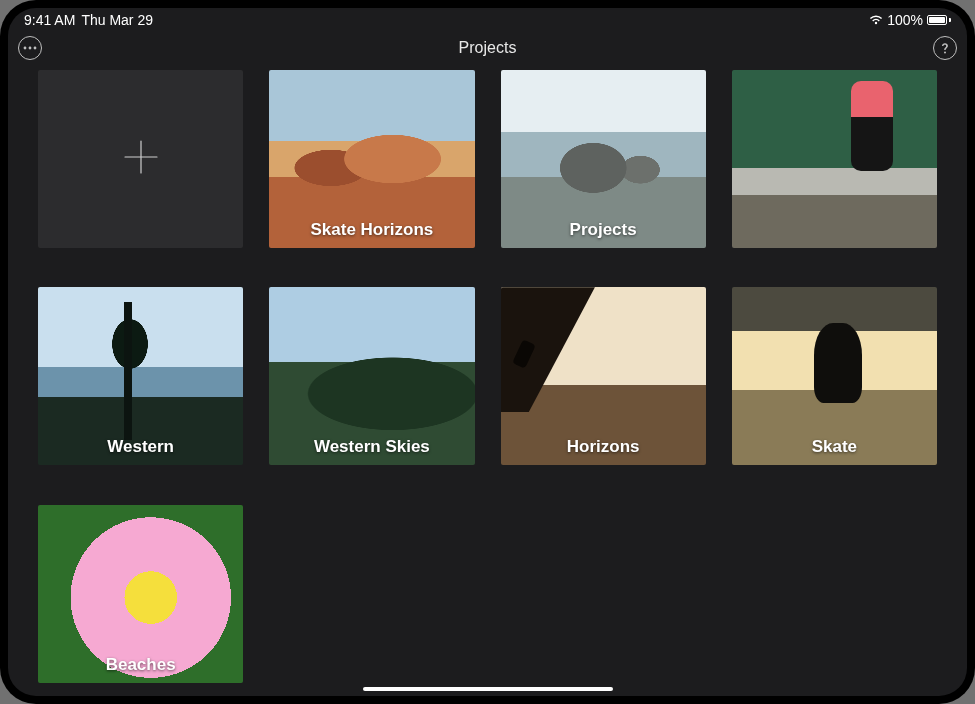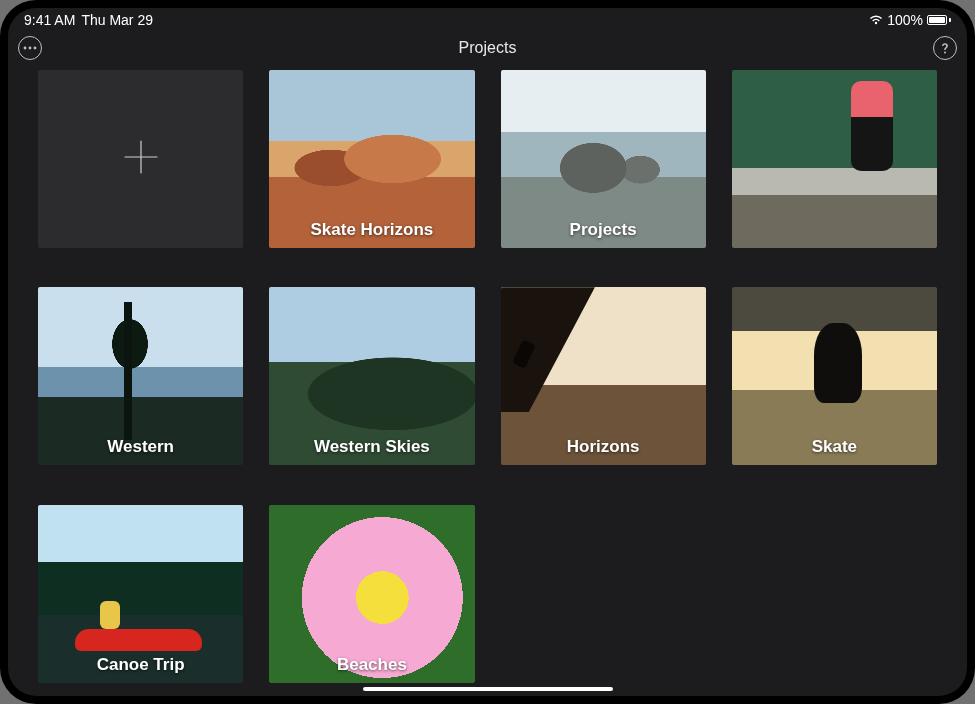--- a/index.html
+++ b/index.html
@@ -226,24 +226,20 @@
       </div>
       <div class="tile">
         <div class="thumb th-climbing"></div>
         <div class="label">Horizons</div>
       </div>
       <div class="tile">
         <div class="thumb th-summer"></div>
         <div class="label">Skate</div>
       </div>
       <div class="tile">
-        <div class="thumb th-canoe"></div>
-        <div class="label">Canoe Trip</div>
-      </div>
-      <div class="tile">
         <div class="thumb th-garden"></div>
         <div class="label">Beaches</div>
       </div>
     </div>
 
     <div class="home-indicator"></div>
   </div>
 </div>
 
 </body></html>

